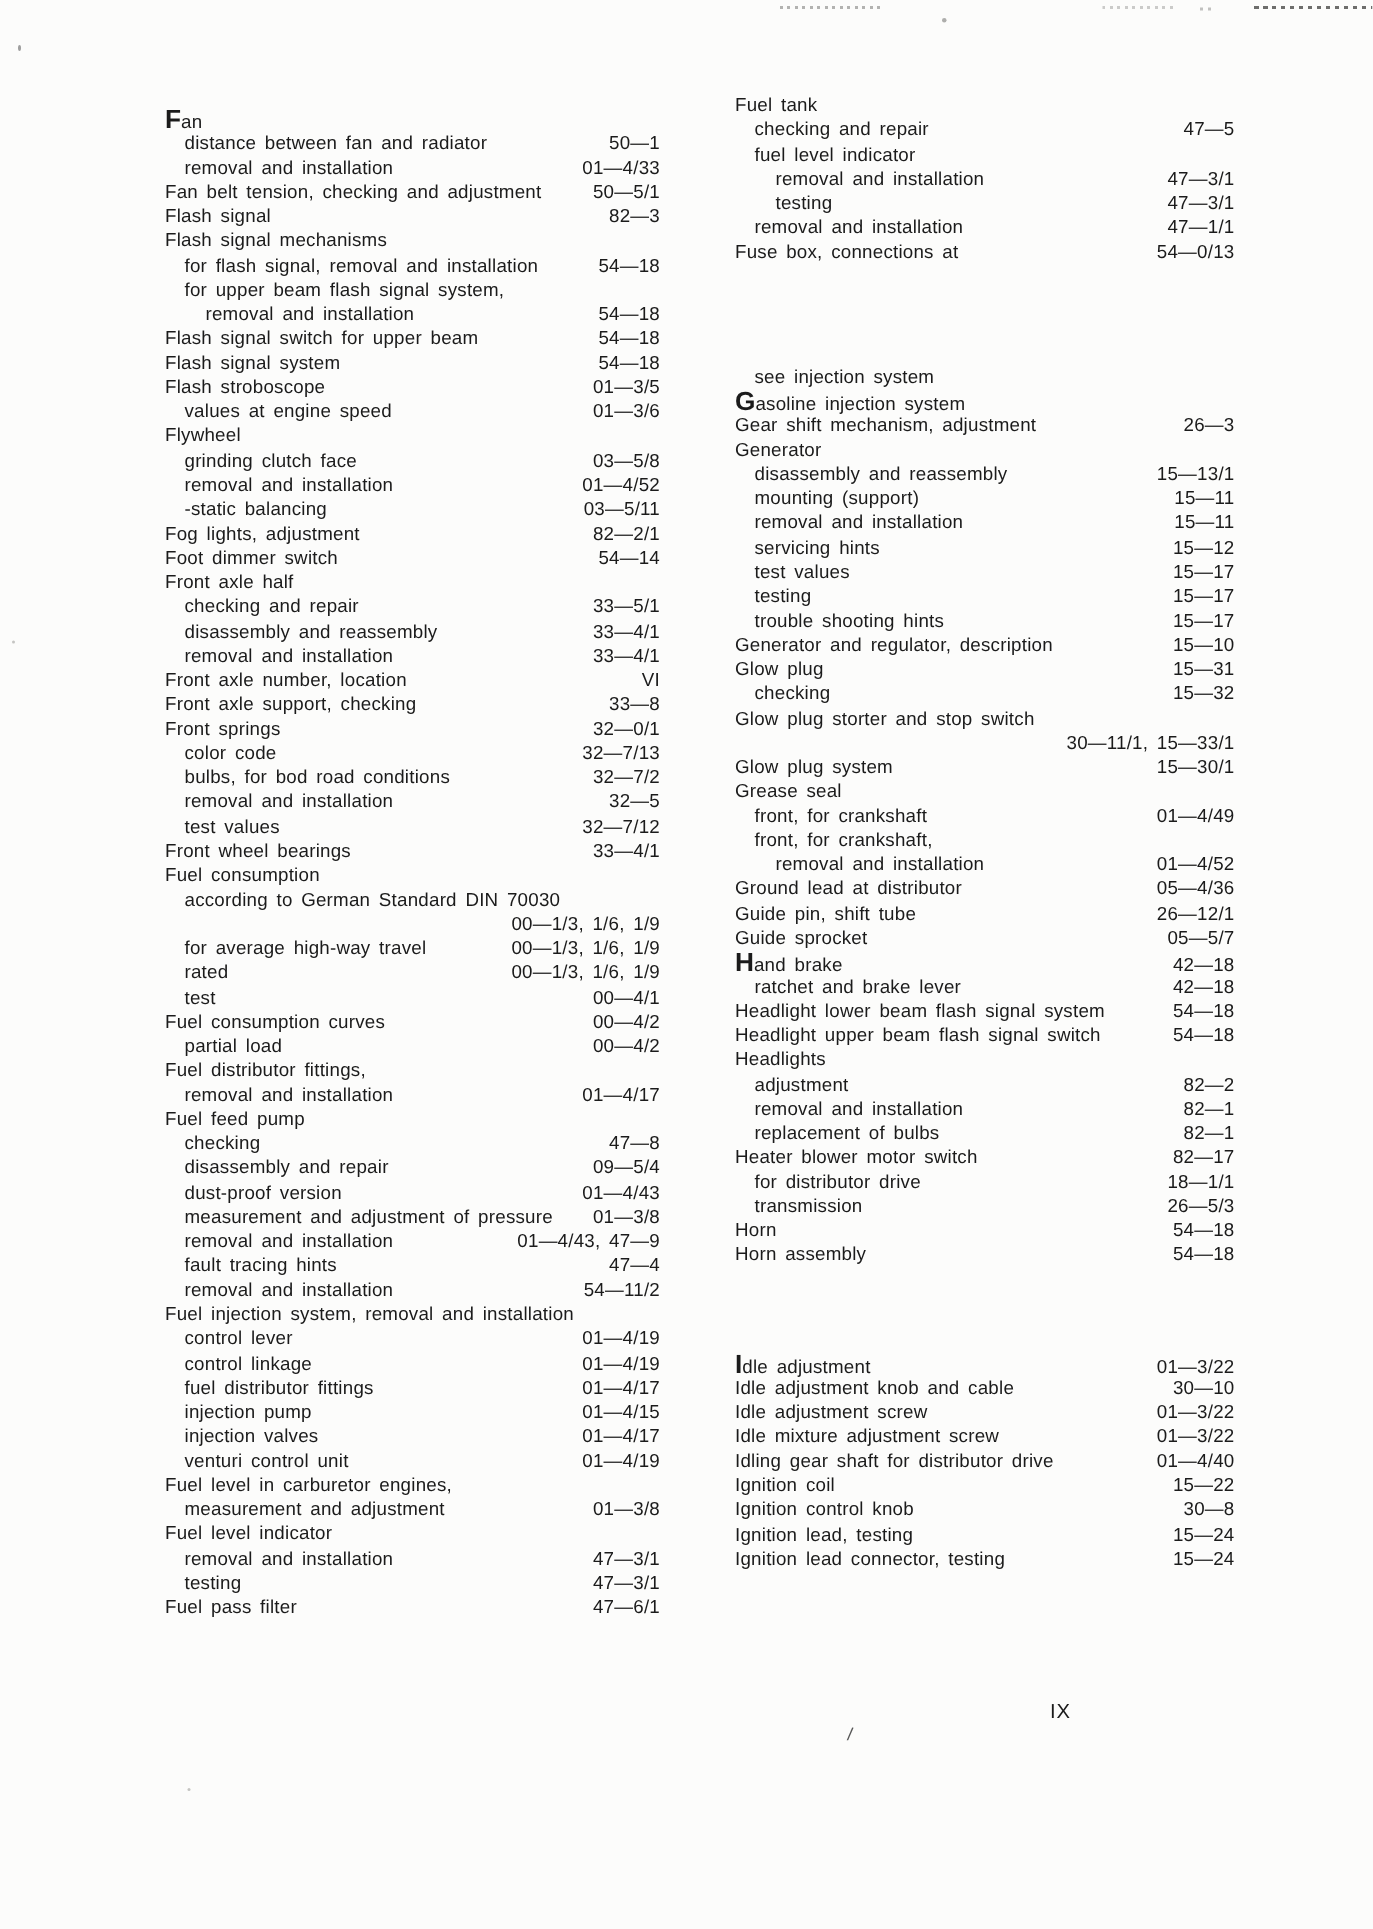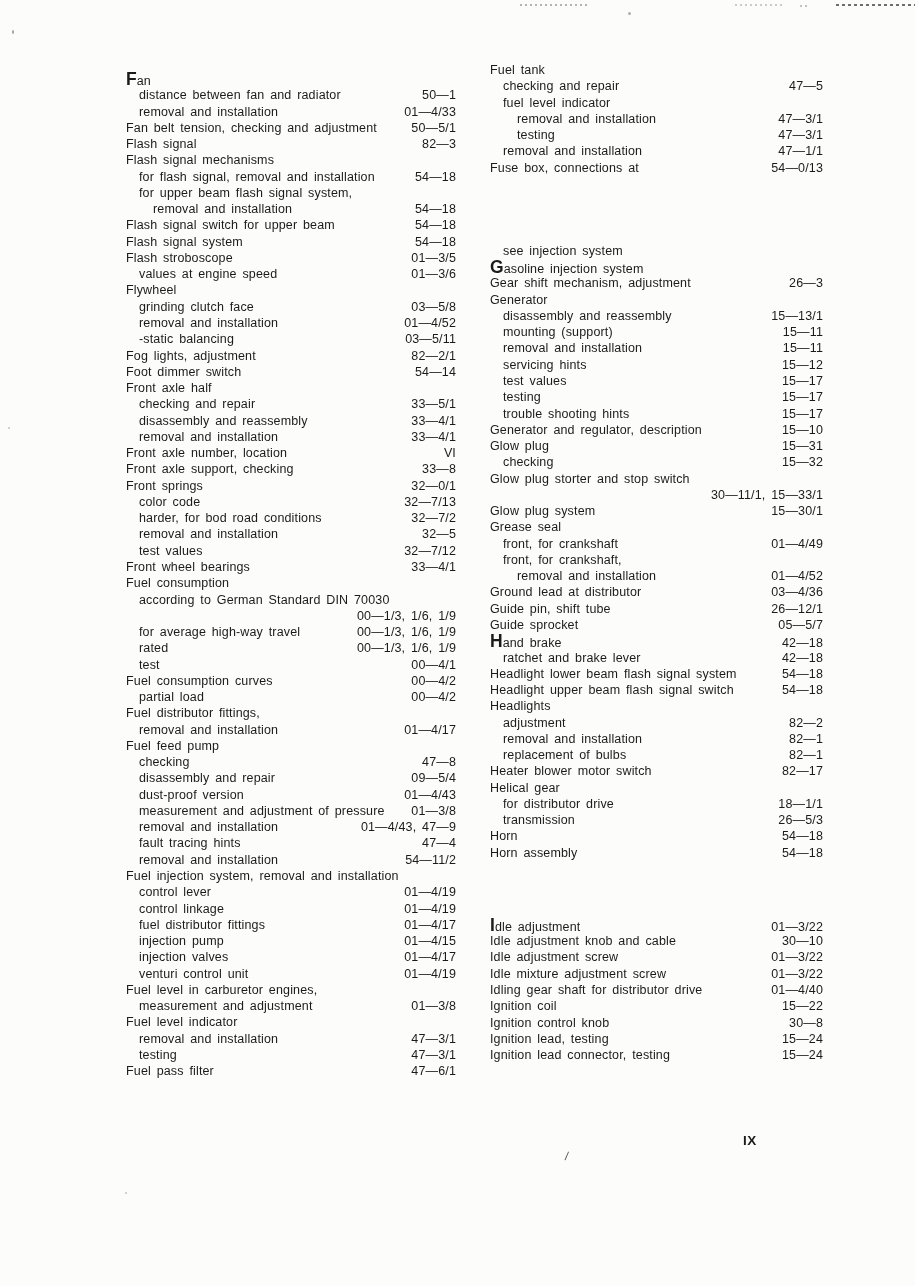--- a/index.html
+++ b/index.html
@@ -15,21 +15,21 @@
   .page {
     position: absolute; inset: 0;
     background: #fcfcfb;
   }
   .col {
     position: absolute;
     font-size: 12.5px;
     letter-spacing: 0.012em;
     word-spacing: 0.17em;
   }
-  .col-left  { left: 126px; top: 71px;  width: 330px; }
+  .col-left  { left: 110px; top: 71px;  width: 330px; }
   .col-right { left: 490px; top: 62px;  width: 333px; }
   .row {
     display: flex;
     justify-content: space-between;
     align-items: baseline;
     line-height: 16.28px;
     height: 16.28px;
     white-space: nowrap;
   }
   .row .label { flex: 0 1 auto; overflow: visible; }
@@ -38,23 +38,23 @@
   .row.indent-2 .label { padding-left: 27px; }
   .cap {
     font-size: 17.5px;
     font-weight: bold;
     letter-spacing: 0;
     line-height: 16.28px;
   }
   .page-number {
     position: absolute;
     top: 1133px; left: 700px; width: 100px;
-    text-align: center;
+    text-align: left;
     font-size: 13.5px;
-    font-weight: bold;
+    font-weight: normal;
     letter-spacing: 0.04em;
   }
   
   .artifact { position: absolute; pointer-events: none; }
   .dotline {
     height: 2px;
     background-image: repeating-linear-gradient(to right, #9a9a98 0 2px, transparent 2px 5px);
     opacity: 0.75;
   }
   .dotline.dark {
@@ -190,21 +190,21 @@
         </div>
         <div class="row indent-0">
           <span class="label">Front springs</span>
           <span class="ref">32—0/1</span>
         </div>
         <div class="row indent-1">
           <span class="label">color code</span>
           <span class="ref">32—7/13</span>
         </div>
         <div class="row indent-1">
-          <span class="label">harder, for bod road conditions</span>
+          <span class="label">bulbs, for bod road conditions</span>
           <span class="ref">32—7/2</span>
         </div>
         <div class="row indent-1">
           <span class="label">removal and installation</span>
           <span class="ref">32—5</span>
         </div>
         <div class="row indent-1">
           <span class="label">test values</span>
           <span class="ref">32—7/12</span>
         </div>
@@ -449,21 +449,21 @@
         <div class="row indent-1">
           <span class="label">front, for crankshaft,</span>
           <span class="ref"></span>
         </div>
         <div class="row indent-2">
           <span class="label">removal and installation</span>
           <span class="ref">01—4/52</span>
         </div>
         <div class="row indent-0">
           <span class="label">Ground lead at distributor</span>
-          <span class="ref">03—4/36</span>
+          <span class="ref">05—4/36</span>
         </div>
         <div class="row indent-0">
           <span class="label">Guide pin, shift tube</span>
           <span class="ref">26—12/1</span>
         </div>
         <div class="row indent-0">
           <span class="label">Guide sprocket</span>
           <span class="ref">05—5/7</span>
         </div>
       </div>
@@ -496,24 +496,20 @@
           <span class="label">removal and installation</span>
           <span class="ref">82—1</span>
         </div>
         <div class="row indent-1">
           <span class="label">replacement of bulbs</span>
           <span class="ref">82—1</span>
         </div>
         <div class="row indent-0">
           <span class="label">Heater blower motor switch</span>
           <span class="ref">82—17</span>
-        </div>
-        <div class="row indent-0">
-          <span class="label">Helical gear</span>
-          <span class="ref"></span>
         </div>
         <div class="row indent-1">
           <span class="label">for distributor drive</span>
           <span class="ref">18—1/1</span>
         </div>
         <div class="row indent-1">
           <span class="label">transmission</span>
           <span class="ref">26—5/3</span>
         </div>
         <div class="row indent-0">

